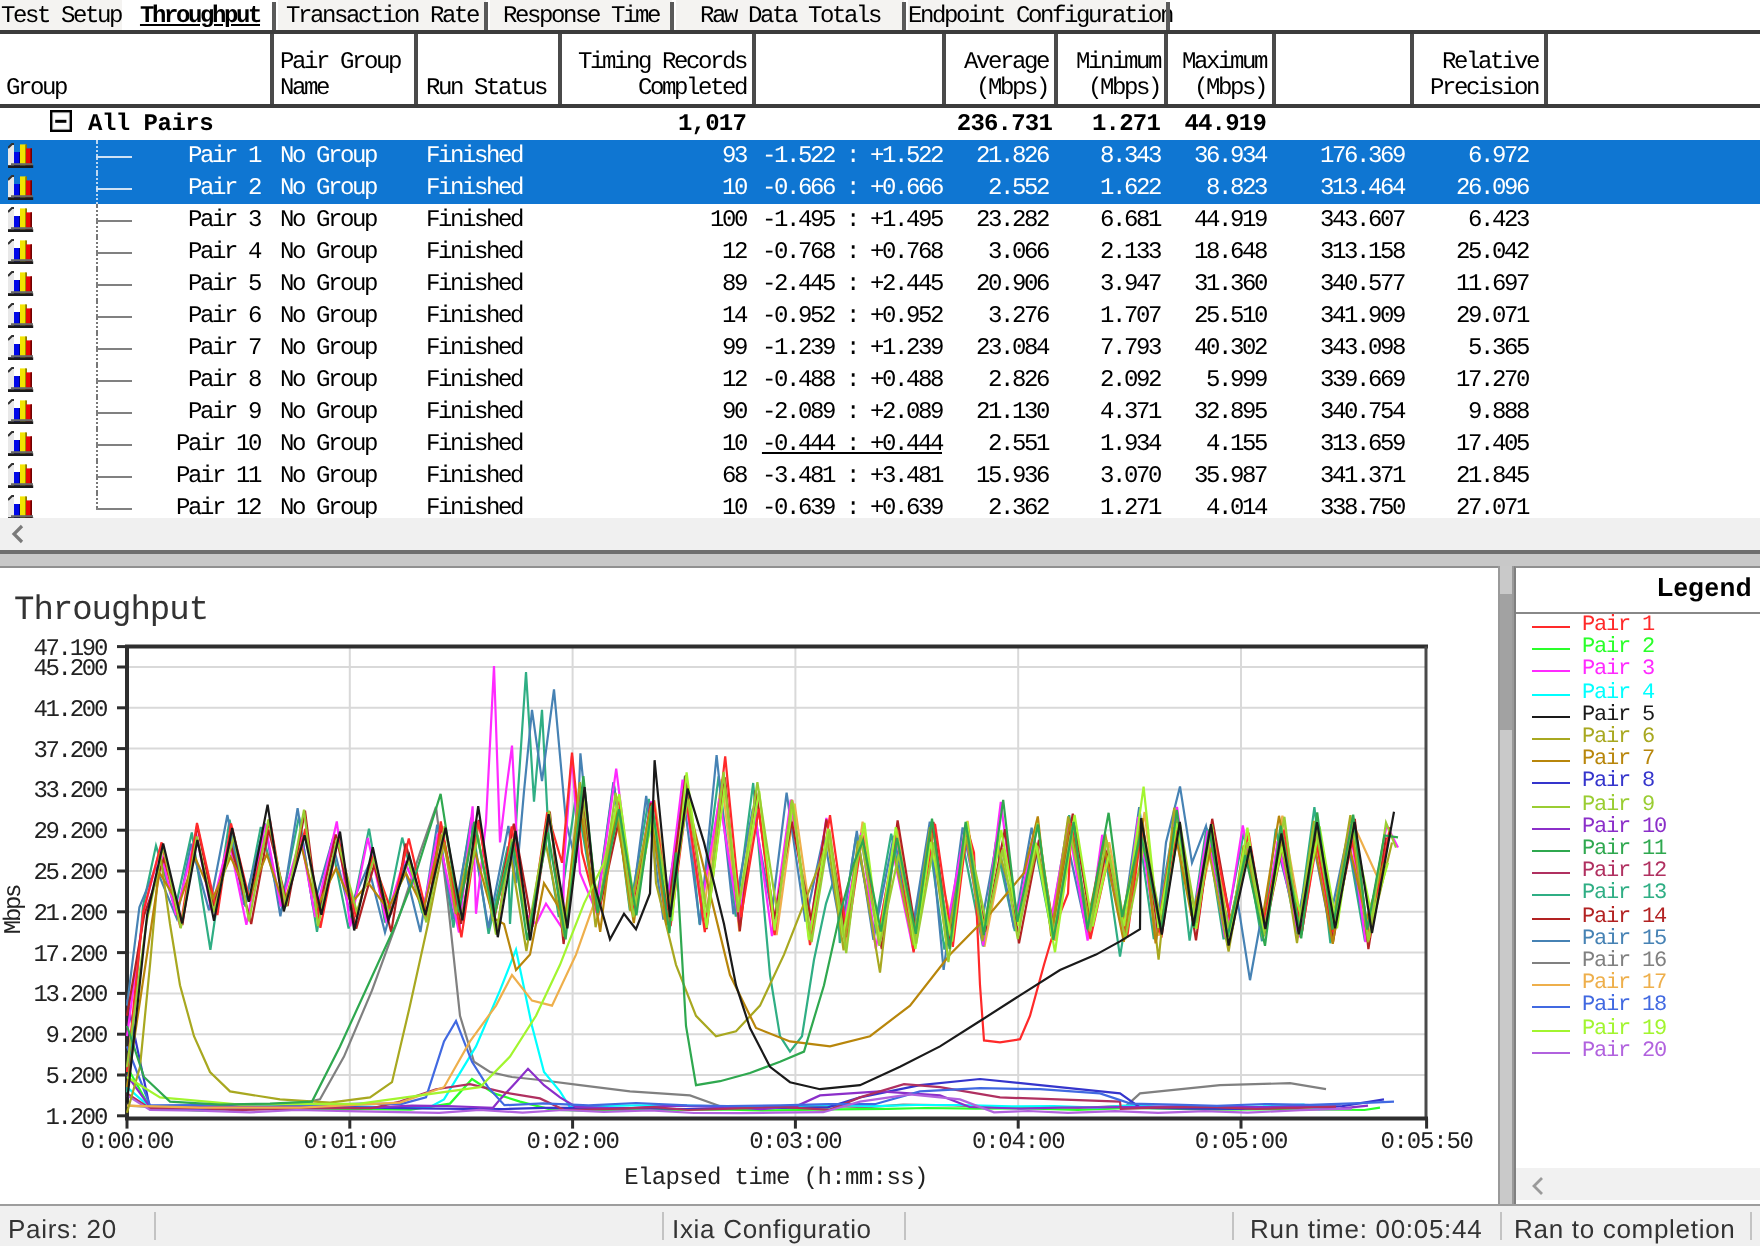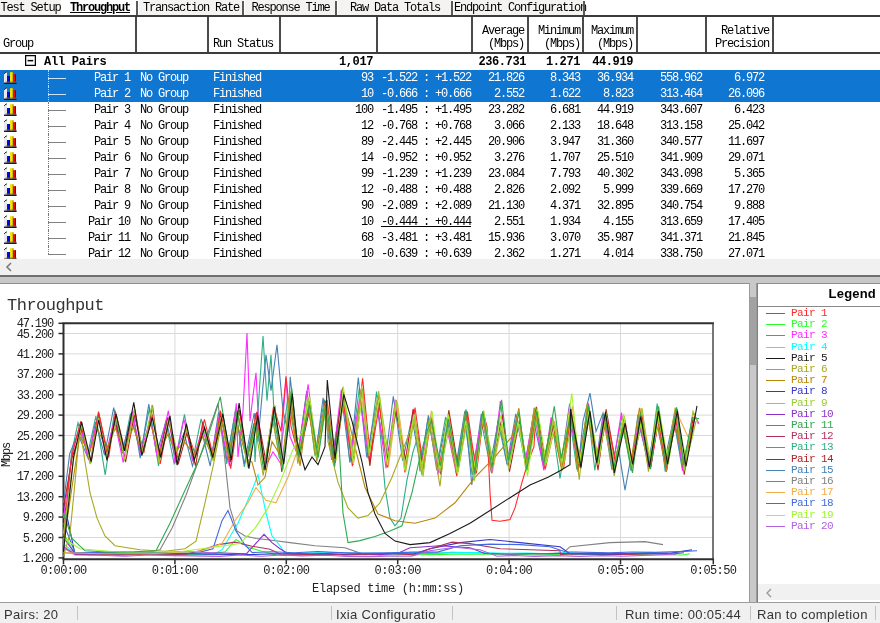--- a/index.html
+++ b/index.html
@@ -68,25 +68,33 @@
   <div class="tabsep" style="left:451px;"></div>
   <div class="tabsep" style="left:583px;"></div>
 </div>
 <div id="tabline"></div>
 
 <div id="thead">
   <div class="hc" style="left:0;width:135px;">
       <div class="hl2" style="left:3px;">Group</div>
     </div>
   <div class="hsep" style="left:135px;"></div>
+  <div class="hc" style="left:137px;width:70px;">
+      <div class="hl1" style="left:3px;">Pair Group</div>
+      <div class="hl2" style="left:3px;">Name</div>
+    </div>
   <div class="hsep" style="left:207px;"></div>
   <div class="hc" style="left:209px;width:70px;">
       <div class="hl2" style="left:4px;">Run Status</div>
     </div>
   <div class="hsep" style="left:279px;"></div>
+  <div class="hc" style="left:281px;width:92px;">
+      <div class="hl1 r">Timing Records</div>
+      <div class="hl2 r">Completed</div>
+    </div>
   <div class="hsep" style="left:376px;"></div>
   <div class="hsep" style="left:471px;"></div>
   <div class="hc" style="left:473px;width:51px;">
       <div class="hl1 r">Average</div>
       <div class="hl2 r">(Mbps)</div>
     </div>
   <div class="hsep" style="left:527px;"></div>
   <div class="hc" style="left:529px;width:51px;">
       <div class="hl1 r">Minimum</div>
       <div class="hl2 r">(Mbps)</div>
@@ -135,21 +143,21 @@
 <rect x="1.5" y="10.6" width="11" height="1" fill="#6a6a6a"></rect>
 </svg>
 <span class="cell" style="left:94px;width:36px;text-align:right;">Pair 1</span>
 <span class="cell" style="left:140px;">No Group</span>
 <span class="cell" style="left:213px;">Finished</span>
 <span class="cell r" style="left:281px;width:92px;">93</span>
 <span class="cell r" style="left:378px;width:93px;">-1.522 : +1.522</span>
 <span class="cell r" style="left:473px;width:51px;">21.826</span>
 <span class="cell r" style="left:529px;width:51px;">8.343</span>
 <span class="cell r" style="left:584px;width:49px;">36.934</span>
-<span class="cell r" style="left:638px;width:64px;">558.962</span>
+<span class="cell r" style="left:638px;width:64px;">176.369</span>
 <span class="cell r" style="left:707px;width:57px;">6.972</span>
 </div>
 <div class="row sel" style="top:32px;">
 <div class="vline" style="left:48px;top:0;height:16px;border-left:1px dotted #bcd8f2;"></div>
 <div class="hstubw" style="left:48px;top:8px;width:18px;"></div>
 <svg class="icon" viewBox="0 0 13 13" width="13" height="13">
 <polygon points="0,3 2,1 3,1 3,12 0,12" fill="#e8e8e8"></polygon>
 <path d="M0,3 L2,1 L3,1" fill="none" stroke="#333" stroke-width="1"></path>
 <rect x="3" y="5" width="3" height="7" fill="#0008e8"></rect>
 <rect x="5.6" y="5" width="0.9" height="7" fill="#000060"></rect>

